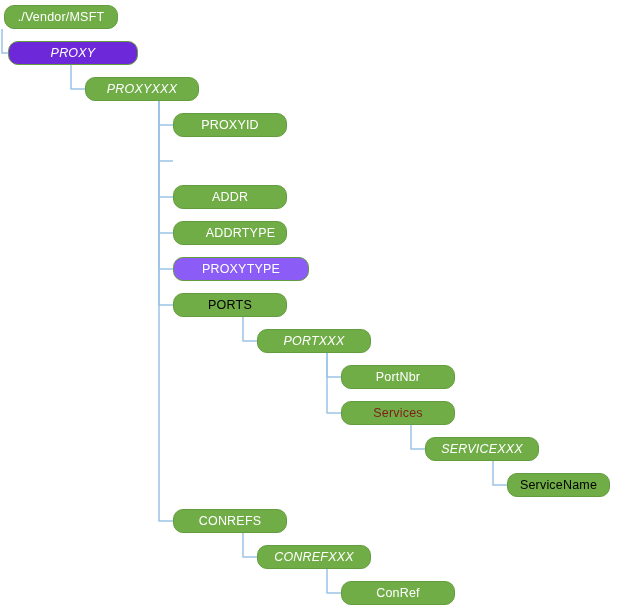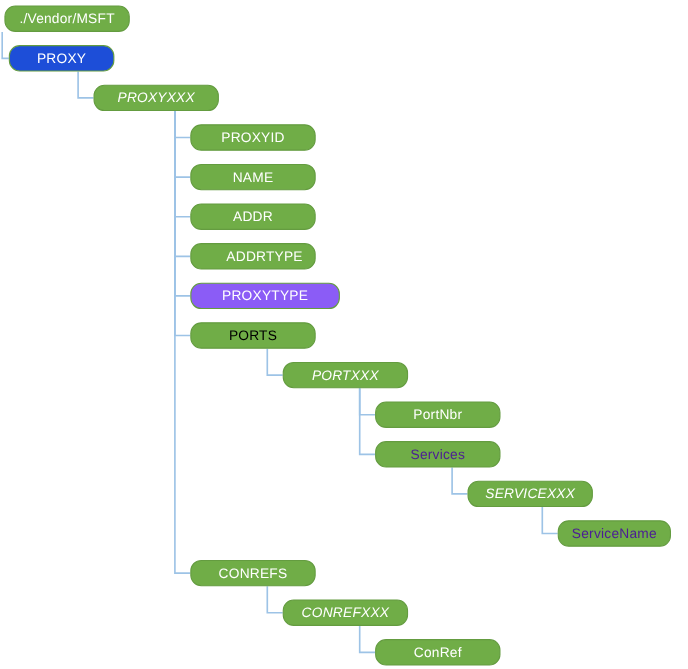--- a/index.html
+++ b/index.html
@@ -53,29 +53,28 @@
       <path d="M 327 353 L 327 377 L 341 377" fill="none" stroke="#9DC3E6" stroke-width="1.5"></path>
       <path d="M 327 353 L 327 413 L 341 413" fill="none" stroke="#9DC3E6" stroke-width="1.5"></path>
       <path d="M 411 425 L 411 449 L 425 449" fill="none" stroke="#9DC3E6" stroke-width="1.5"></path>
       <path d="M 493 461 L 493 485 L 507 485" fill="none" stroke="#9DC3E6" stroke-width="1.5"></path>
       <path d="M 159 101 L 159 521 L 173 521" fill="none" stroke="#9DC3E6" stroke-width="1.5"></path>
       <path d="M 243 533 L 243 557 L 257 557" fill="none" stroke="#9DC3E6" stroke-width="1.5"></path>
       <path d="M 327 569 L 327 593 L 341 593" fill="none" stroke="#9DC3E6" stroke-width="1.5"></path>
     </svg>
 
 <div class="node" style="left: 4px; top: 5px; width: 114px; height: 24px; background: rgb(112, 173, 71); color: rgb(255, 255, 255);">./Vendor/MSFT</div>
-    <div class="node" style="left: 8px; top: 41px; width: 96px; height: 24px; background: #1d4ed8; color: rgb(255, 255, 255);">PROXY</div>
+    <div class="node" style="left: 8px; top: 41px; width: 130px; height: 24px; background: #6d28d9; color: rgb(255, 255, 255); font-style: italic;">PROXY</div>
     <div class="node italic" style="left: 85px; top: 77px; width: 114px; height: 24px; background: rgb(112, 173, 71); color: rgb(255, 255, 255);">PROXYXXX</div>
     <div class="node" style="left: 173px; top: 113px; width: 114px; height: 24px; background: rgb(112, 173, 71); color: rgb(255, 255, 255); text-align: center;">PROXYID</div>
-    <div class="node" style="left: 173px; top: 149px; width: 114px; height: 24px; background: rgb(112, 173, 71); color: rgb(255, 255, 255);">NAME</div>
     <div class="node" style="left: 173px; top: 185px; width: 114px; height: 24px; background: rgb(112, 173, 71); color: rgb(255, 255, 255);">ADDR</div>
     <div class="node" style="left: 173px; top: 221px; width: 114px; height: 24px; background: rgb(112, 173, 71); color: rgb(255, 255, 255); padding-left: 21px;">ADDRTYPE</div>
     <div class="node" style="left: 173px; top: 257px; width: 136px; height: 24px; background: #8b5cf6; color: rgb(255, 255, 255);">PROXYTYPE</div>
     <div class="node" style="left: 173px; top: 293px; width: 114px; height: 24px; background: rgb(112, 173, 71); color: #000000;">PORTS</div>
     <div class="node italic" style="left: 257px; top: 329px; width: 114px; height: 24px; background: rgb(112, 173, 71); color: rgb(255, 255, 255);">PORTXXX</div>
     <div class="node" style="left: 341px; top: 365px; width: 114px; height: 24px; background: rgb(112, 173, 71); color: rgb(255, 255, 255);">PortNbr</div>
-    <div class="node" style="left: 341px; top: 401px; width: 114px; height: 24px; background: rgb(112, 173, 71); color: #4c1d95;">Services</div>
+    <div class="node" style="left: 341px; top: 401px; width: 114px; height: 24px; background: rgb(112, 173, 71); color: #7f1d1d;">Services</div>
     <div class="node italic" style="left: 425px; top: 437px; width: 114px; height: 24px; background: rgb(112, 173, 71); color: rgb(255, 255, 255);">SERVICEXXX</div>
-    <div class="node" style="left: 507px; top: 473px; width: 103px; height: 24px; background: rgb(112, 173, 71); color: #4c1d95;">ServiceName</div>
+    <div class="node" style="left: 507px; top: 473px; width: 103px; height: 24px; background: rgb(112, 173, 71); color: #000000;">ServiceName</div>
     <div class="node" style="left: 173px; top: 509px; width: 114px; height: 24px; background: rgb(112, 173, 71); color: rgb(255, 255, 255);">CONREFS</div>
     <div class="node italic" style="left: 257px; top: 545px; width: 114px; height: 24px; background: rgb(112, 173, 71); color: rgb(255, 255, 255);">CONREFXXX</div>
     <div class="node" style="left: 341px; top: 581px; width: 114px; height: 24px; background: rgb(112, 173, 71); color: rgb(255, 255, 255);">ConRef</div>
   </div>
 
 </body></html>

